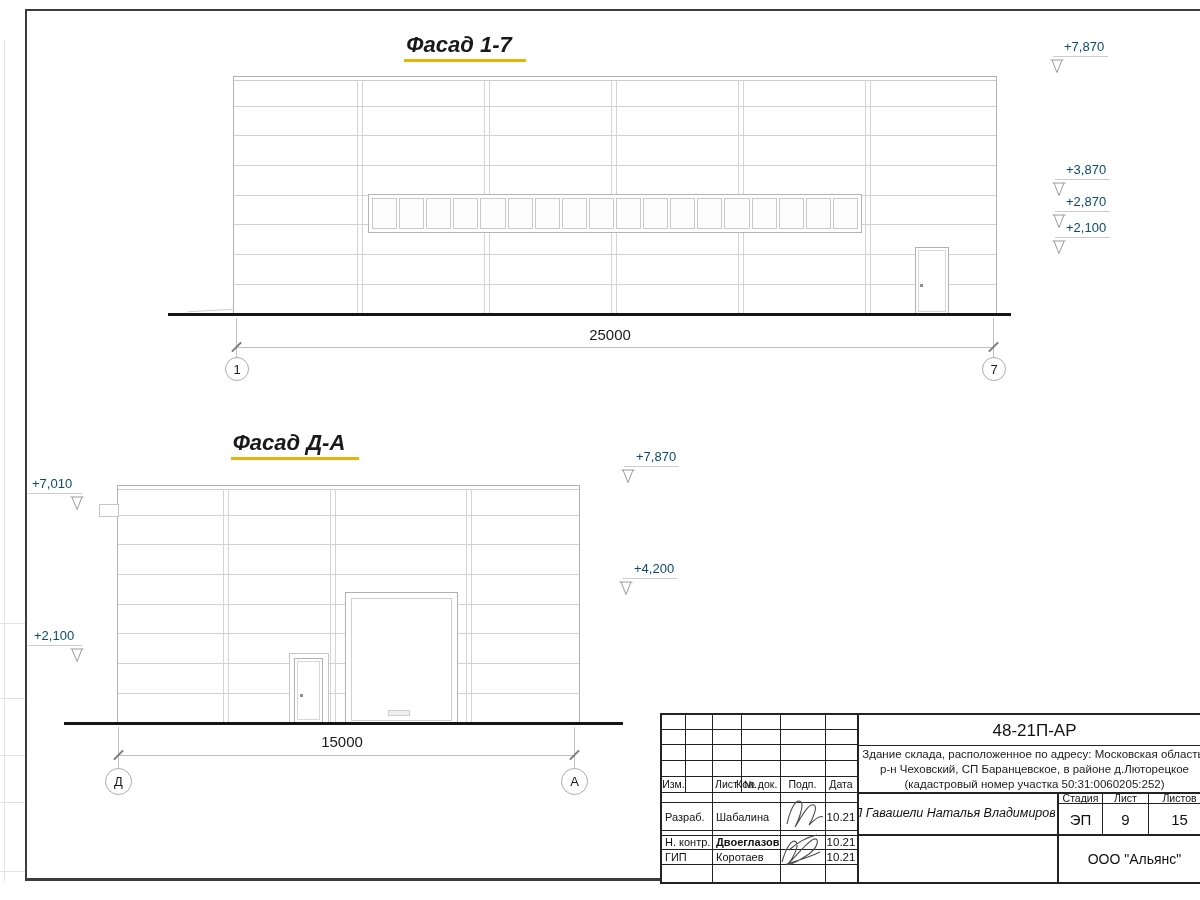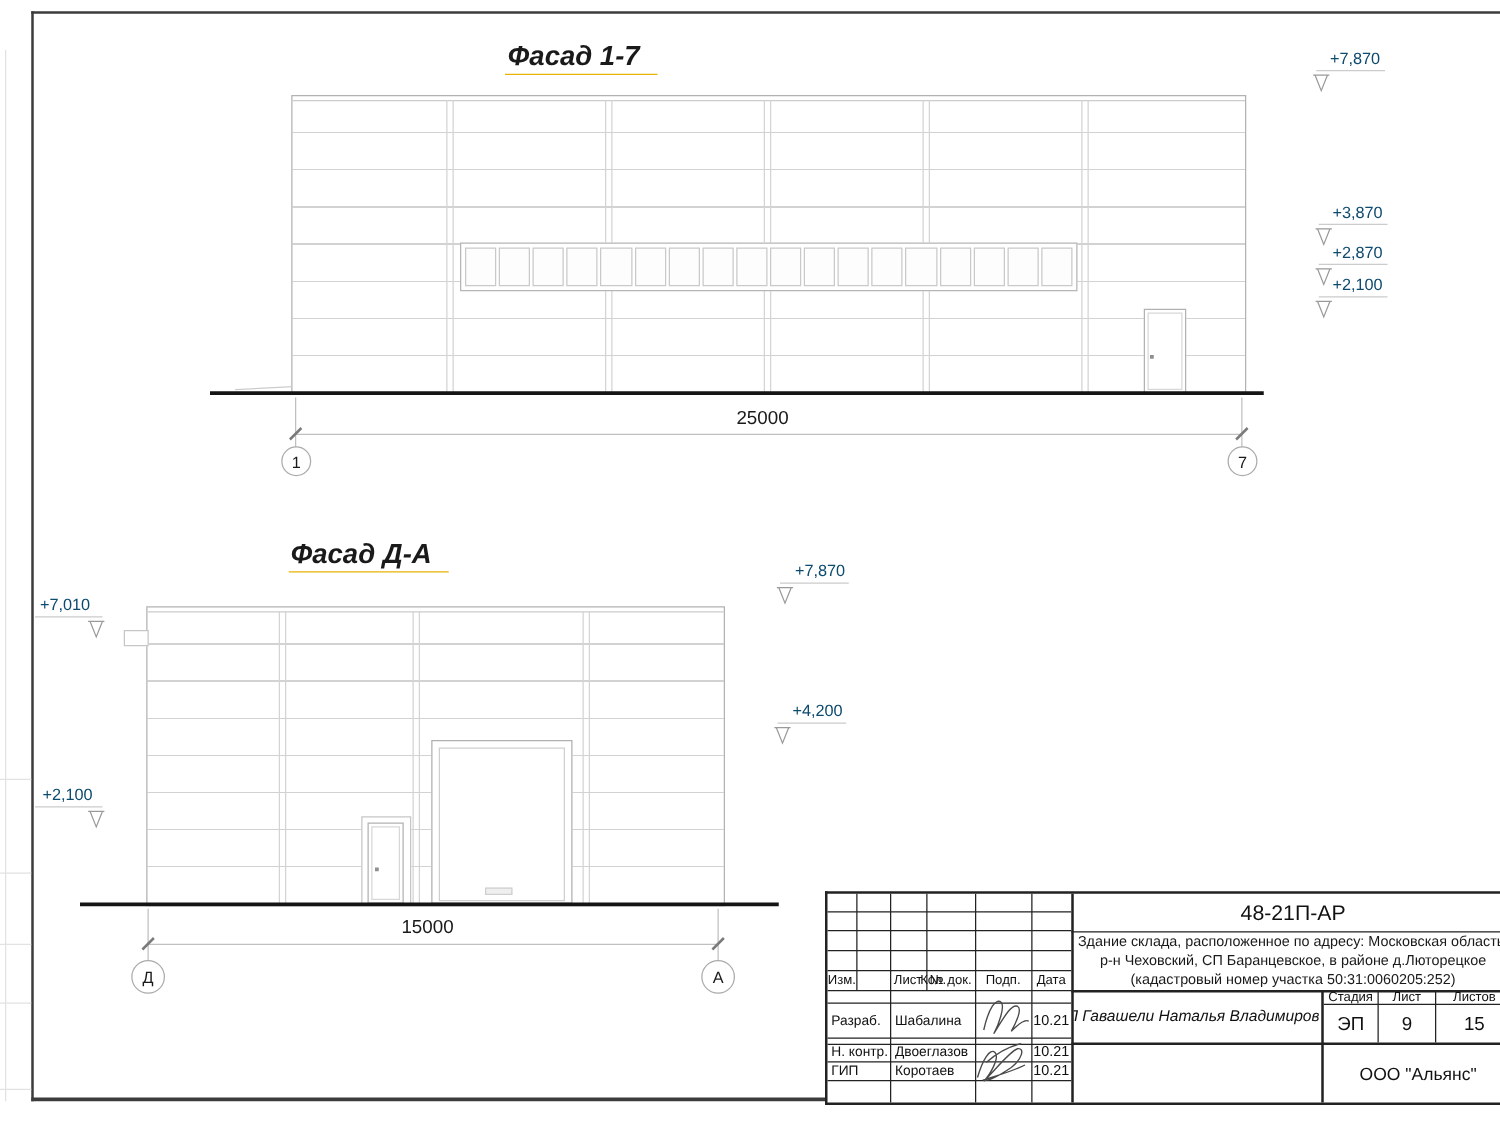--- a/index.html
+++ b/index.html
@@ -39,21 +39,21 @@
   .dim-line{height:1px;background:#c0c0c0;}
   .tick{width:13px;height:2px;background:#7a7a7a;transform:rotate(-45deg);}
   .dim-text{font-size:15px;text-align:center;color:#1a1a1a;}
   .axis-bubble{border:1px solid #ababab;border-radius:50%;background:#fff;
     display:flex;align-items:center;justify-content:center;font-size:13px;color:#1a1a1a;}
   
   .elev-text{font-size:13px;color:#0c4a6e;white-space:nowrap;}
   .elev-leader{height:1px;background:#cccccc;}
   
   .fac-title{font-size:22px;font-weight:bold;font-style:italic;text-align:center;}
-  .fac-title span{border-bottom:1px solid #eab308;padding:0 14px 2px 2px;}
+  .fac-title span{border-bottom:3px solid #eab308;padding:0 14px 2px 2px;}
   
   .tb{border-left:2px solid #222;border-top:2px solid #222;border-bottom:2px solid #222;background:#fff;}
   .tb-line{position:absolute;background:#222;}
   .tb-cell{position:absolute;display:flex;align-items:center;justify-content:center;
     font-size:10.5px;color:#111;overflow:hidden;}
   .tb-cell.left{justify-content:flex-start;padding-left:3px;box-sizing:border-box;}
   .tb-doc{font-size:17px;}
   .tb-addr{font-size:11.5px;line-height:15px;text-align:center;white-space:nowrap;}
   .tb-name{font-size:11px;}
   .tb-stageval{font-size:15px;}
@@ -236,21 +236,21 @@
   <div class="tb-cell" style="left:23px;top:61px;width:27px;height:16px;margin-left:48px;">Кол.</div>
   <div class="tb-cell" style="left:50px;top:61px;width:29px;height:16px;">Лист</div>
   <div class="tb-cell" style="left:79px;top:61px;width:39px;height:16px;">№ док.</div>
   <div class="tb-cell" style="left:118px;top:61px;width:45px;height:16px;">Подп.</div>
   <div class="tb-cell" style="left:163px;top:61px;width:32px;height:16px;">Дата</div>
 
   <div class="tb-cell left tb-name" style="left:0;top:88px;width:50px;height:27px;">Разраб.</div>
   <div class="tb-cell left tb-name" style="left:51px;top:88px;width:67px;height:27px;">Шабалина</div>
   <div class="tb-cell" style="left:163px;top:88px;width:32px;height:27px;font-size:11.5px;">10.21</div>
   <div class="tb-cell left tb-name" style="left:0;top:120px;width:50px;height:14px;">Н. контр.</div>
-  <div class="tb-cell left tb-name" style="left:51px;top:120px;width:67px;height:14px;">Двоеглазов</div>
+  <div class="tb-cell left tb-name" style="left:51px;top:120px;width:67px;height:14px;font-weight:bold;">Двоеглазов</div>
   <div class="tb-cell" style="left:163px;top:120px;width:32px;height:14px;font-size:11.5px;">10.21</div>
   <div class="tb-cell left tb-name" style="left:0;top:134px;width:50px;height:15px;">ГИП</div>
   <div class="tb-cell left tb-name" style="left:51px;top:134px;width:67px;height:15px;">Коротаев</div>
   <div class="tb-cell" style="left:163px;top:134px;width:32px;height:15px;font-size:11.5px;">10.21</div>
 
   <svg class="abs" style="left:117px;top:79px;" width="46" height="38">
     <path d="M8,30 C12,12 18,4 22,8 C25,11 20,26 16,33 C24,20 30,9 35,11 C39,13 34,24 30,31 C35,26 41,21 44,23" stroke="#4a4a4a" stroke-width="1.1" fill="none"></path>
   </svg>
   <svg class="abs" style="left:114px;top:113px;" width="48" height="44">
     <path d="M6,34 C10,20 16,10 20,14 C24,18 16,32 11,37 C22,26 32,13 38,11 C44,10 42,19 33,26 C24,32 14,38 11,36 C20,33 34,29 44,24 M13,22 C21,15 31,9 41,7" stroke="#4a4a4a" stroke-width="1.1" fill="none"></path>

